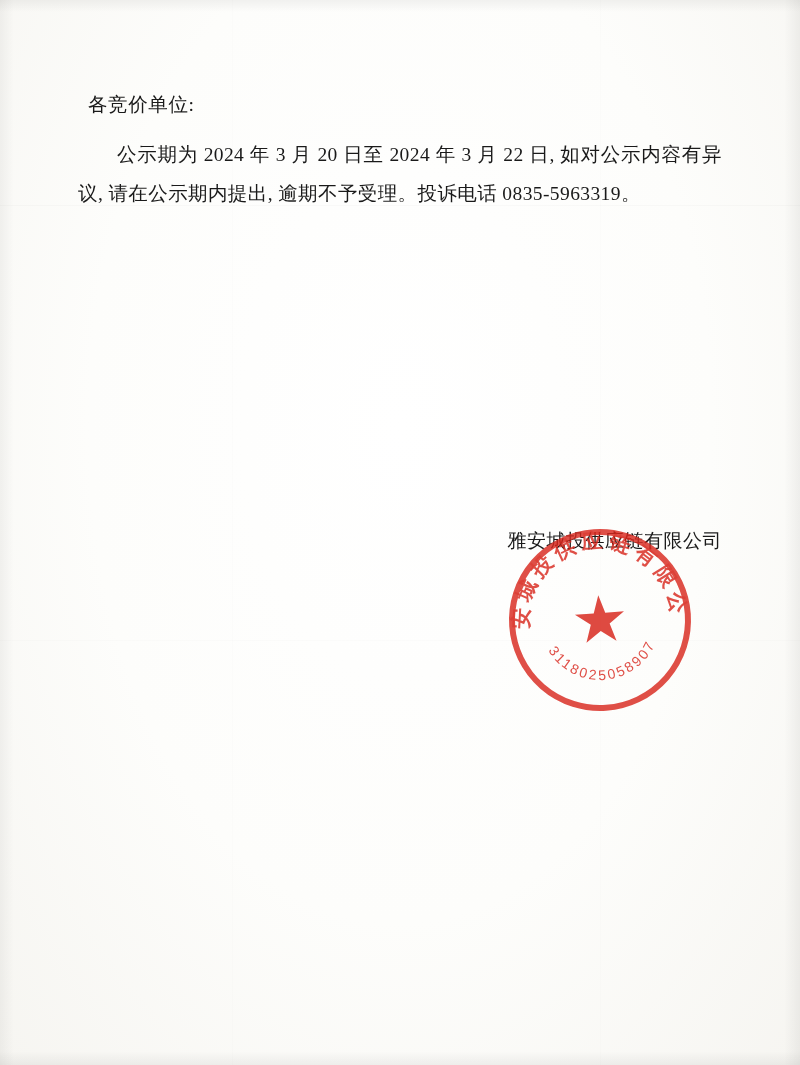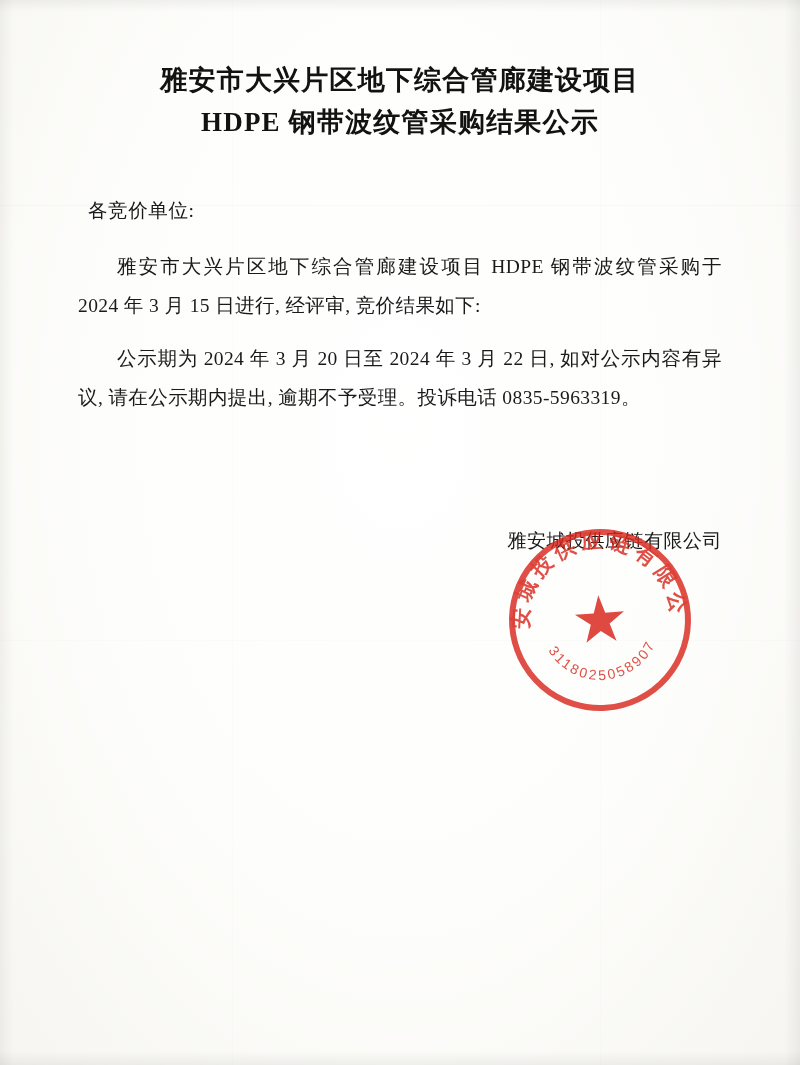--- a/index.html
+++ b/index.html
@@ -58,21 +58,21 @@
   .title-line {
     font-family: "Liberation Serif", "DejaVu Serif", serif;
     font-weight: 700;
     font-size: 27px;
     letter-spacing: 1.2px;
     line-height: 1.55;
     color: #121212;
   }
 
   .salutation {
-    margin-top: 50px;
+    margin-top: 38px;
     font-size: 19.5px;
     line-height: 1.7;
     letter-spacing: .6px;
     padding-left: 10px;
   }
 
   .para {
     margin-top: 20px;
     font-size: 19.5px;
     line-height: 2.0;
@@ -119,28 +119,23 @@
 <body>
 
 <div class="page">
   <div class="crease c1"></div>
   <div class="crease c2"></div>
   <div class="crease c3"></div>
   <div class="crease c4"></div>
 
   <div class="content">
 
-    <div class="title-block">
-      <div class="title-line">雅安市大兴片区地下综合管廊建设项目</div>
-      <div class="title-line">HDPE 钢带波纹管采购结果公示</div>
-    </div>
 
     <div class="salutation">各竞价单位:</div>
 
-    <div class="para">雅安市大兴片区地下综合管廊建设项目 HDPE 钢带波纹管采购于 2024 年 3 月 15 日进行, 经评审, 竞价结果如下:</div>
 
 
     <div class="para tight">公示期为 2024 年 3 月 20 日至 2024 年 3 月 22 日, 如对公示内容有异议, 请在公示期内提出, 逾期不予受理。投诉电话 0835-5963319。</div>
 
     <div class="footer-space"></div>
   </div>
 
   <div class="signature">
     <div class="sig-issuer">雅安城投供应链有限公司</div>
   </div>

